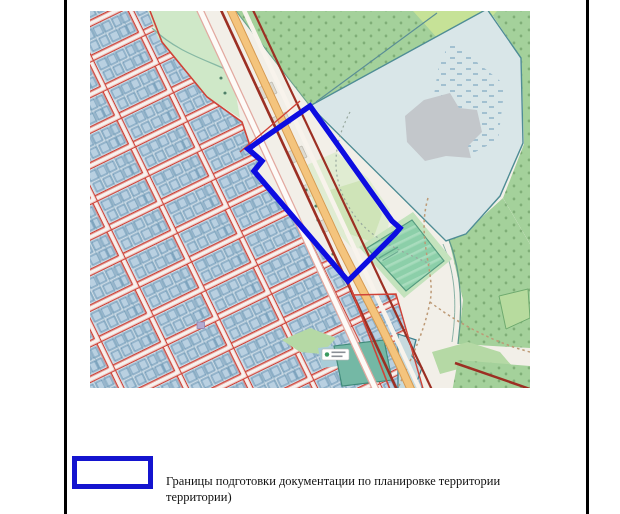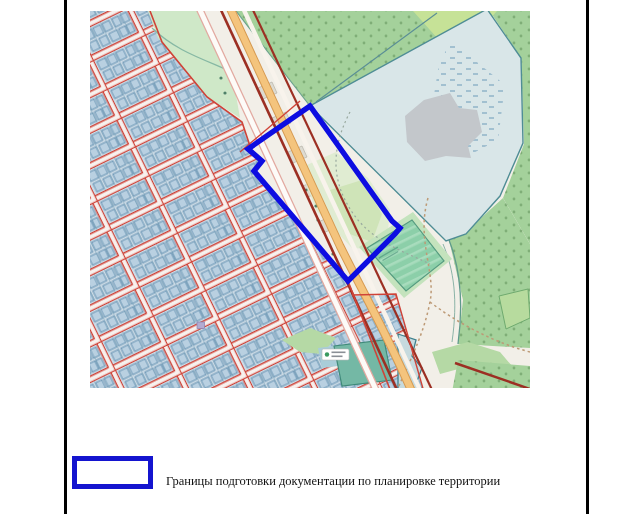--- a/index.html
+++ b/index.html
@@ -166,15 +166,16 @@
       </g>
 
       <polygon points="310,106 248,149 262,161 254,171 348,281 395,234 400,228 392,221" fill="none" stroke="#0d0de1" stroke-width="5.4" stroke-linejoin="miter"></polygon>
     </g>
   </svg>
 
   <div id="legend">
     <div id="legend-swatch"></div>
     <div id="legend-text">
       <div>Границы подготовки документации по планировке территории</div>
+      <div>территории)</div>
     </div>
   </div>
 </div>
 
 </body></html>

